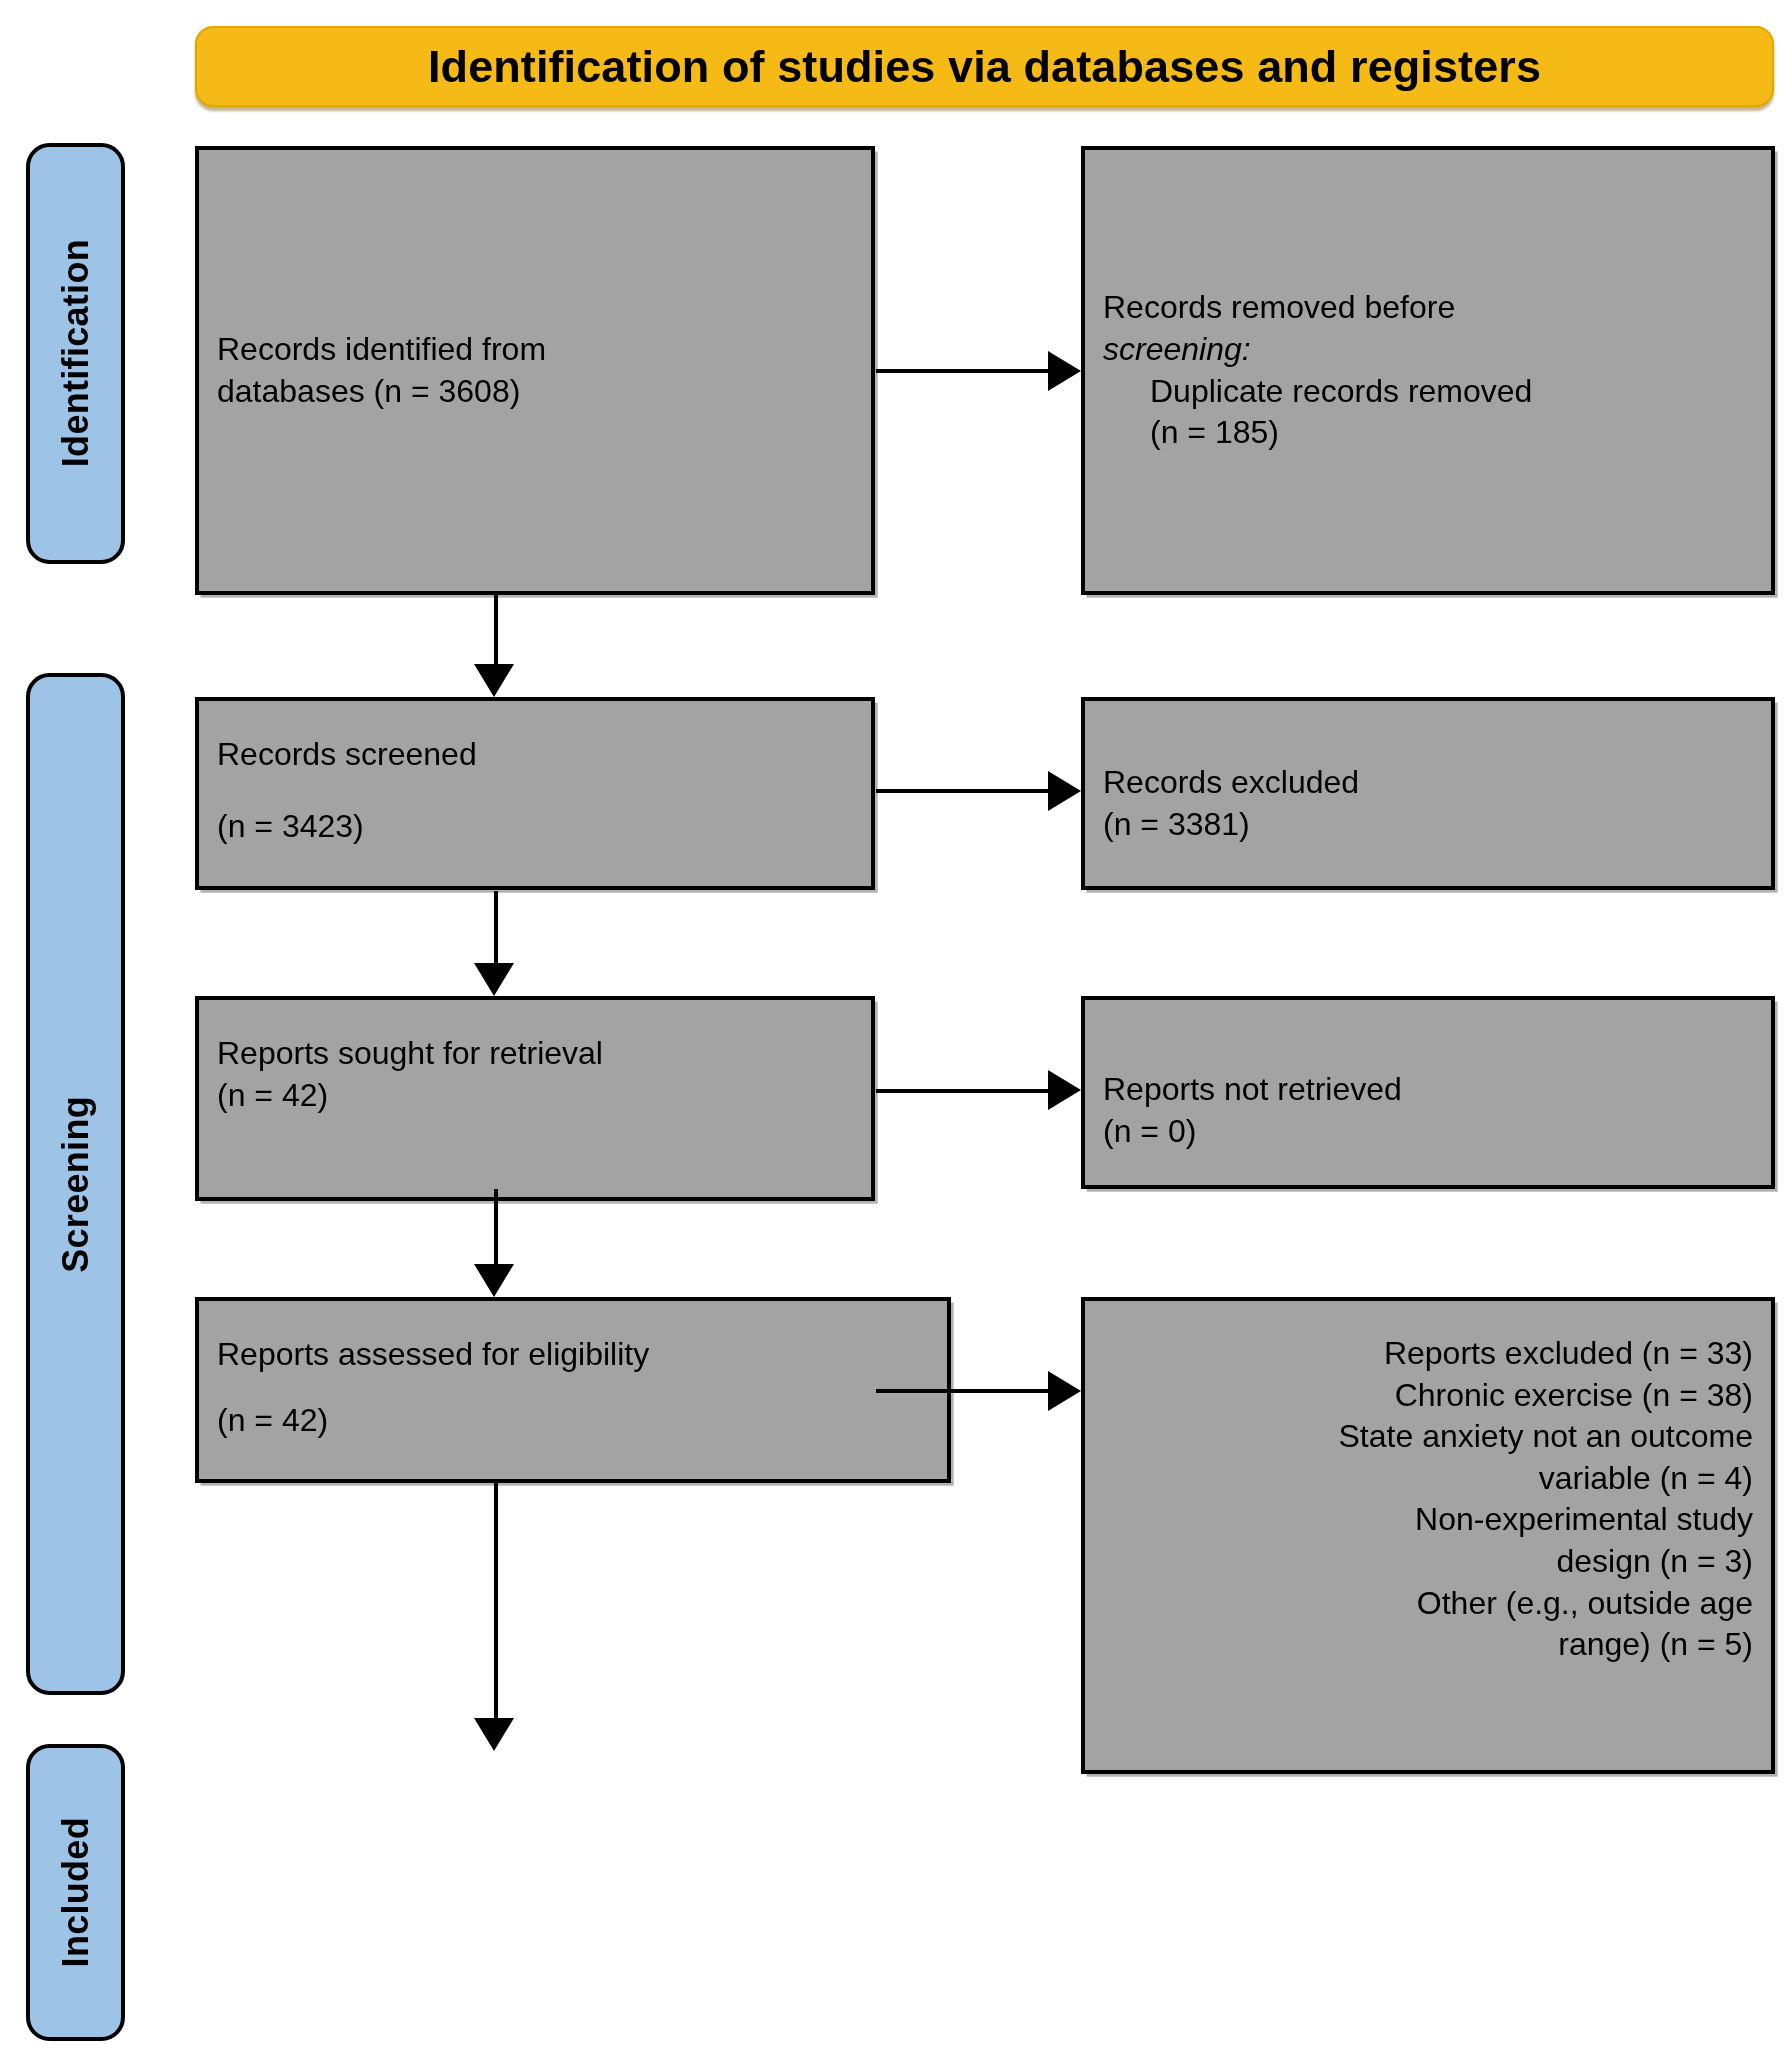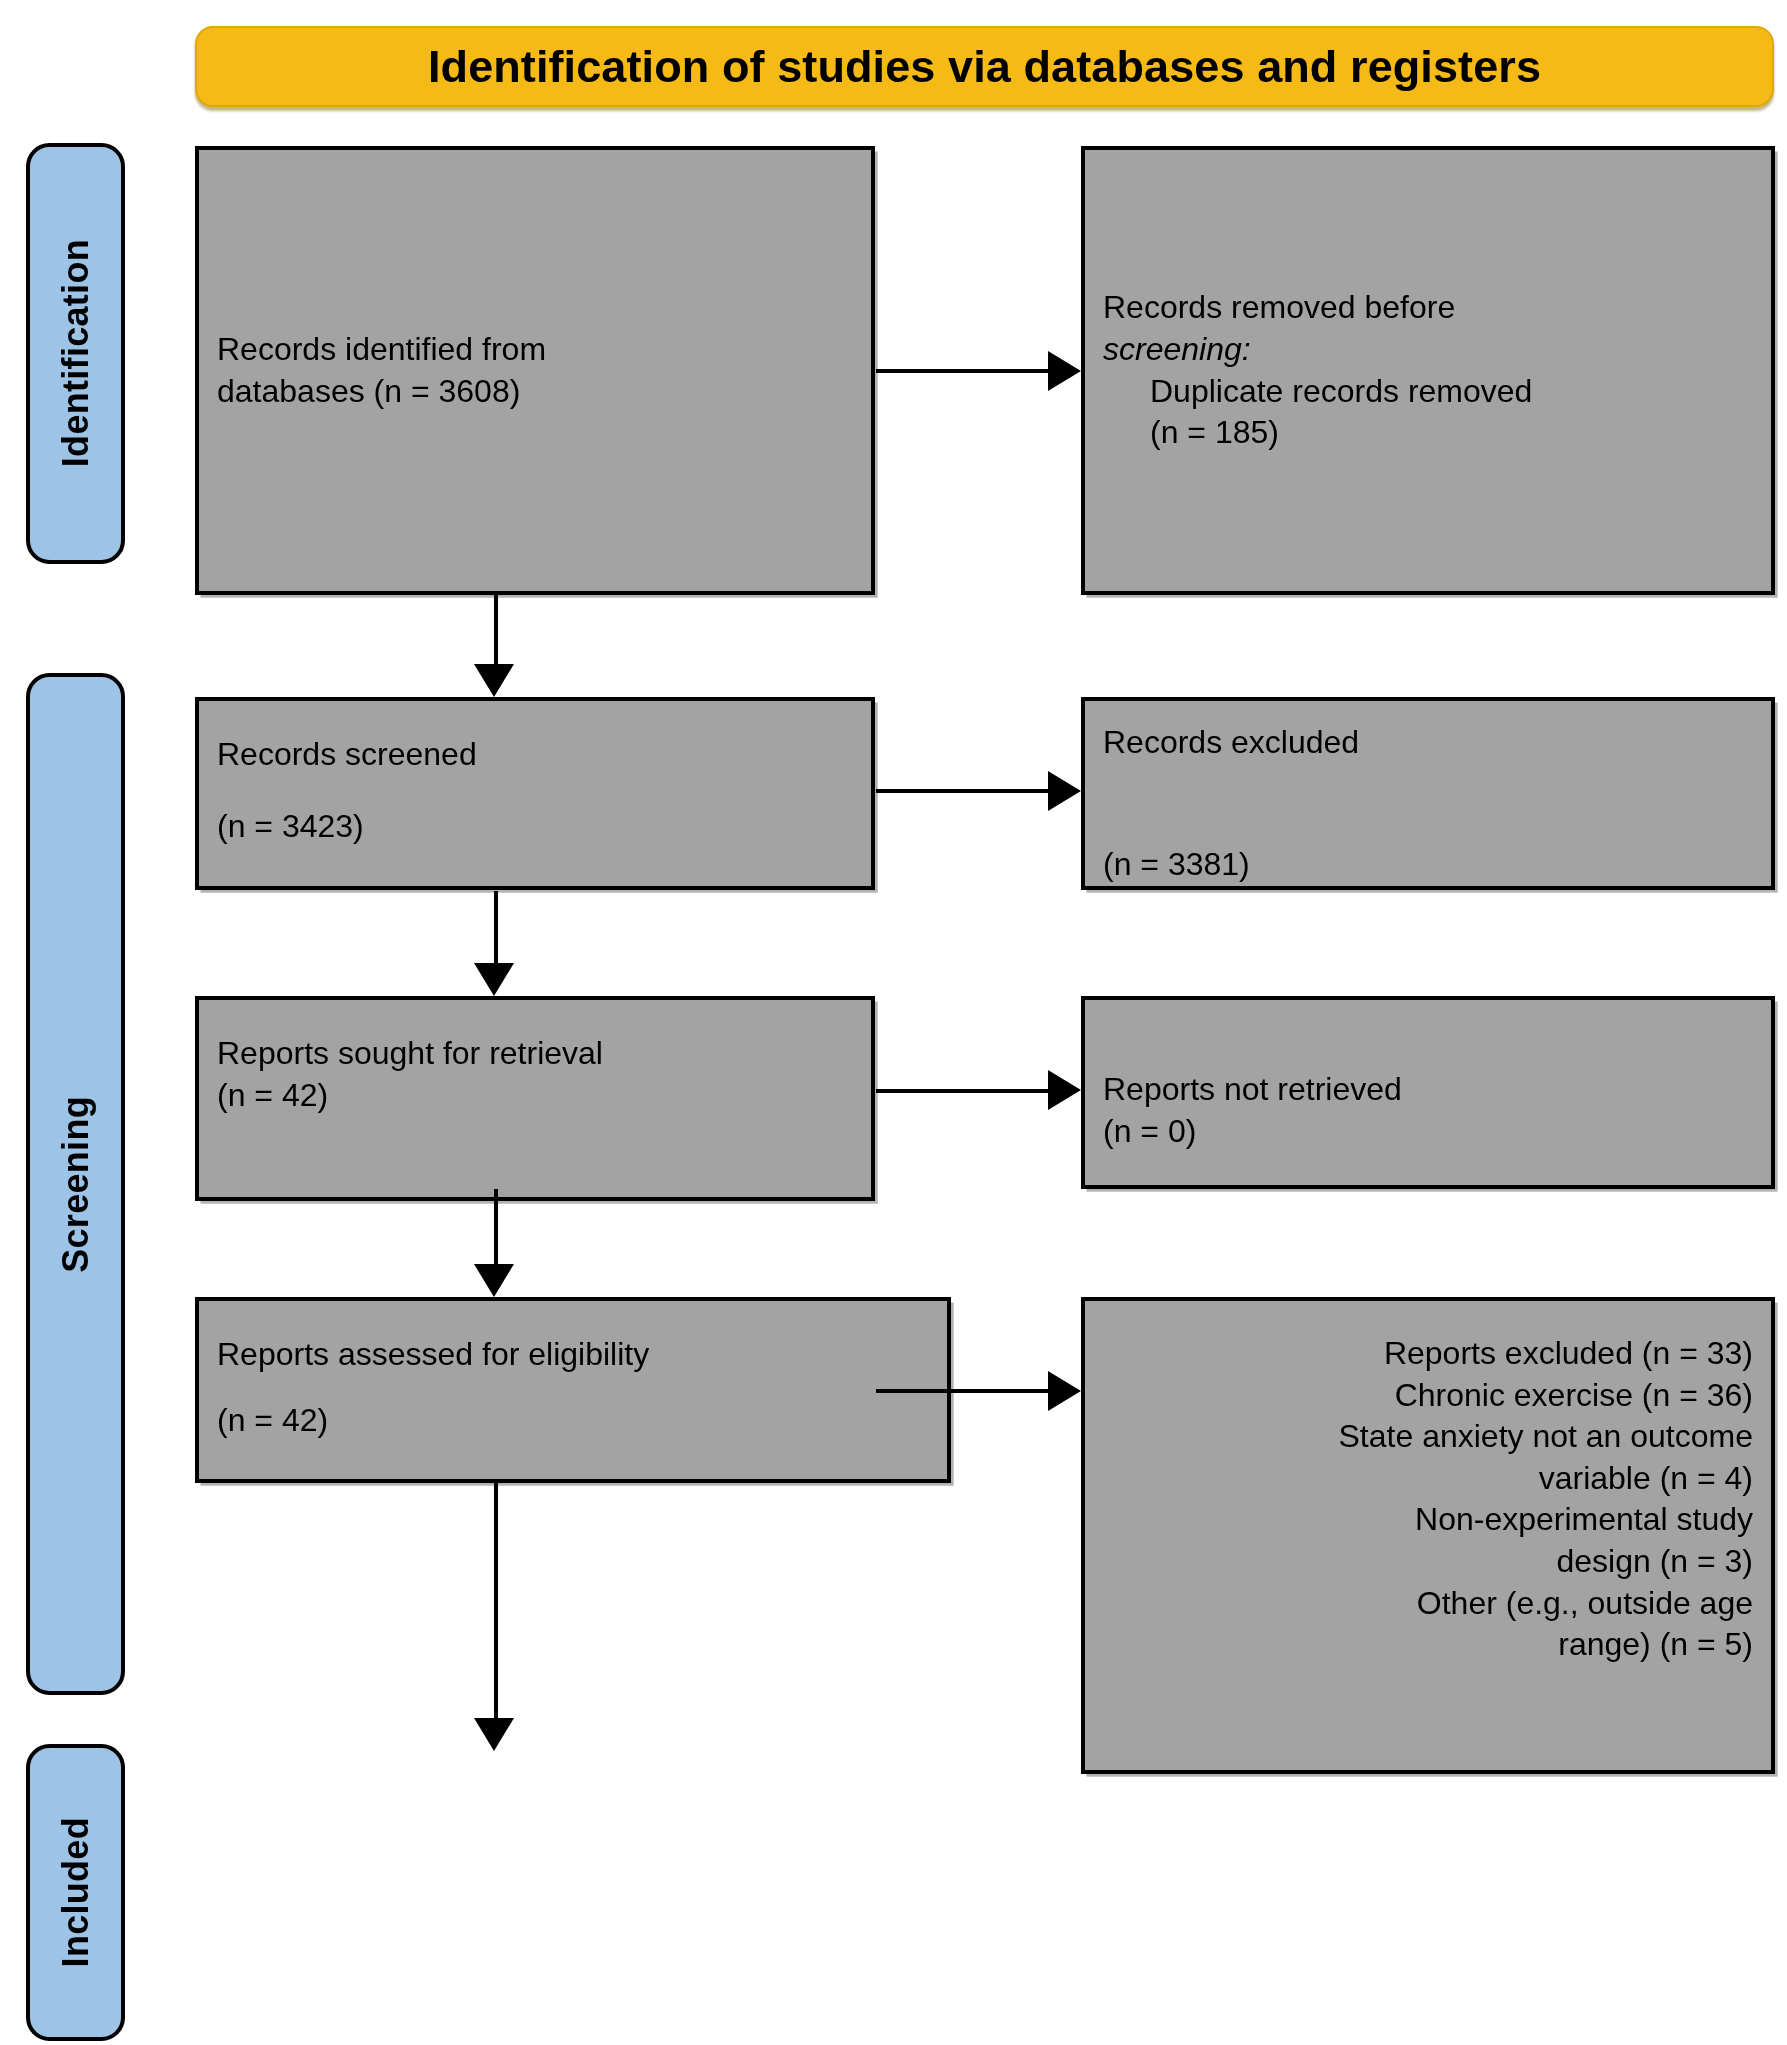--- a/index.html
+++ b/index.html
@@ -92,21 +92,21 @@
 
   
   #box-identified   { left: 195px; top: 146px;  width: 680px; height: 449px; }
   #box-screened     { left: 195px; top: 697px; width: 680px; height: 193px; justify-content: flex-start; padding-top: 33px; gap: 30px; }
   #box-sought       { left: 195px; top: 996px; width: 680px; height: 205px; justify-content: flex-start; padding-top: 33px; }
   #box-assessed     { left: 195px; top: 1297px; width: 756px; height: 186px; justify-content: flex-start; padding-top: 33px; gap: 24px; }
   #box-included     { left: 195px; top: 1751px; width: 680px; height: 290px; justify-content: flex-start; padding-top: 30px; }
 
   
   #box-removed      { left: 1081px; top: 146px;  width: 694px; height: 449px; }
-  #box-excluded     { left: 1081px; top: 697px; width: 694px; height: 193px; justify-content: space-between; padding-top: 21px; }
+  #box-excluded     { left: 1081px; top: 697px; width: 694px; height: 193px; justify-content: center; padding-top: 21px; }
   #box-notretrieved { left: 1081px; top: 996px; width: 694px; height: 193px; justify-content: flex-start; padding-top: 69px; }
   #box-repexcluded  { left: 1081px; top: 1297px; width: 694px; height: 477px; justify-content: flex-start; padding-top: 32px; text-align: right; }
 
   
   .vline {
     position: absolute;
     width: 3.5px;
     background: #000000;
   }
   .hline {
@@ -180,21 +180,21 @@
     <div class="line">(n = 0)</div>
   </div>
 
   <div class="box" id="box-assessed">
     <div class="line">Reports assessed for eligibility</div>
     <div class="line">(n = 42)</div>
   </div>
 
   <div class="box" id="box-repexcluded">
     <div class="line">Reports excluded (n = 33)</div>
-    <div class="line indent">Chronic exercise (n = 36)</div>
+    <div class="line indent">Chronic exercise (n = 38)</div>
     <div class="line indent">State anxiety not an outcome</div>
     <div class="line indent">variable (n = 4)</div>
     <div class="line indent">Non-experimental study</div>
     <div class="line indent">design (n = 3)</div>
     <div class="line indent">Other (e.g., outside age</div>
     <div class="line indent">range) (n = 5)</div>
   </div>
 
 
   <div class="hline" style="left:876px; top:369px; width:174px;"></div>

